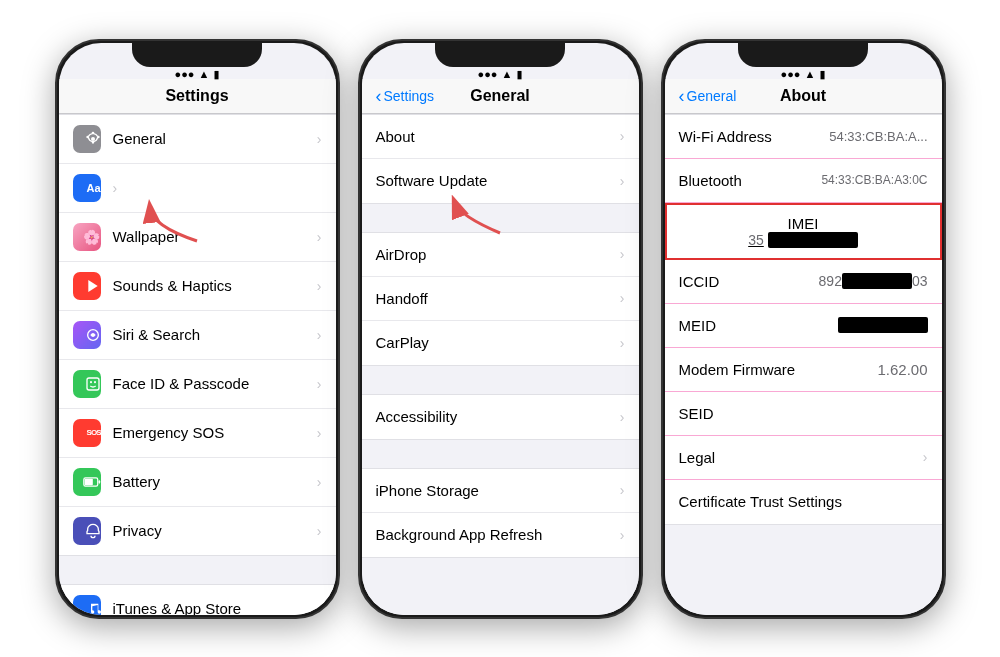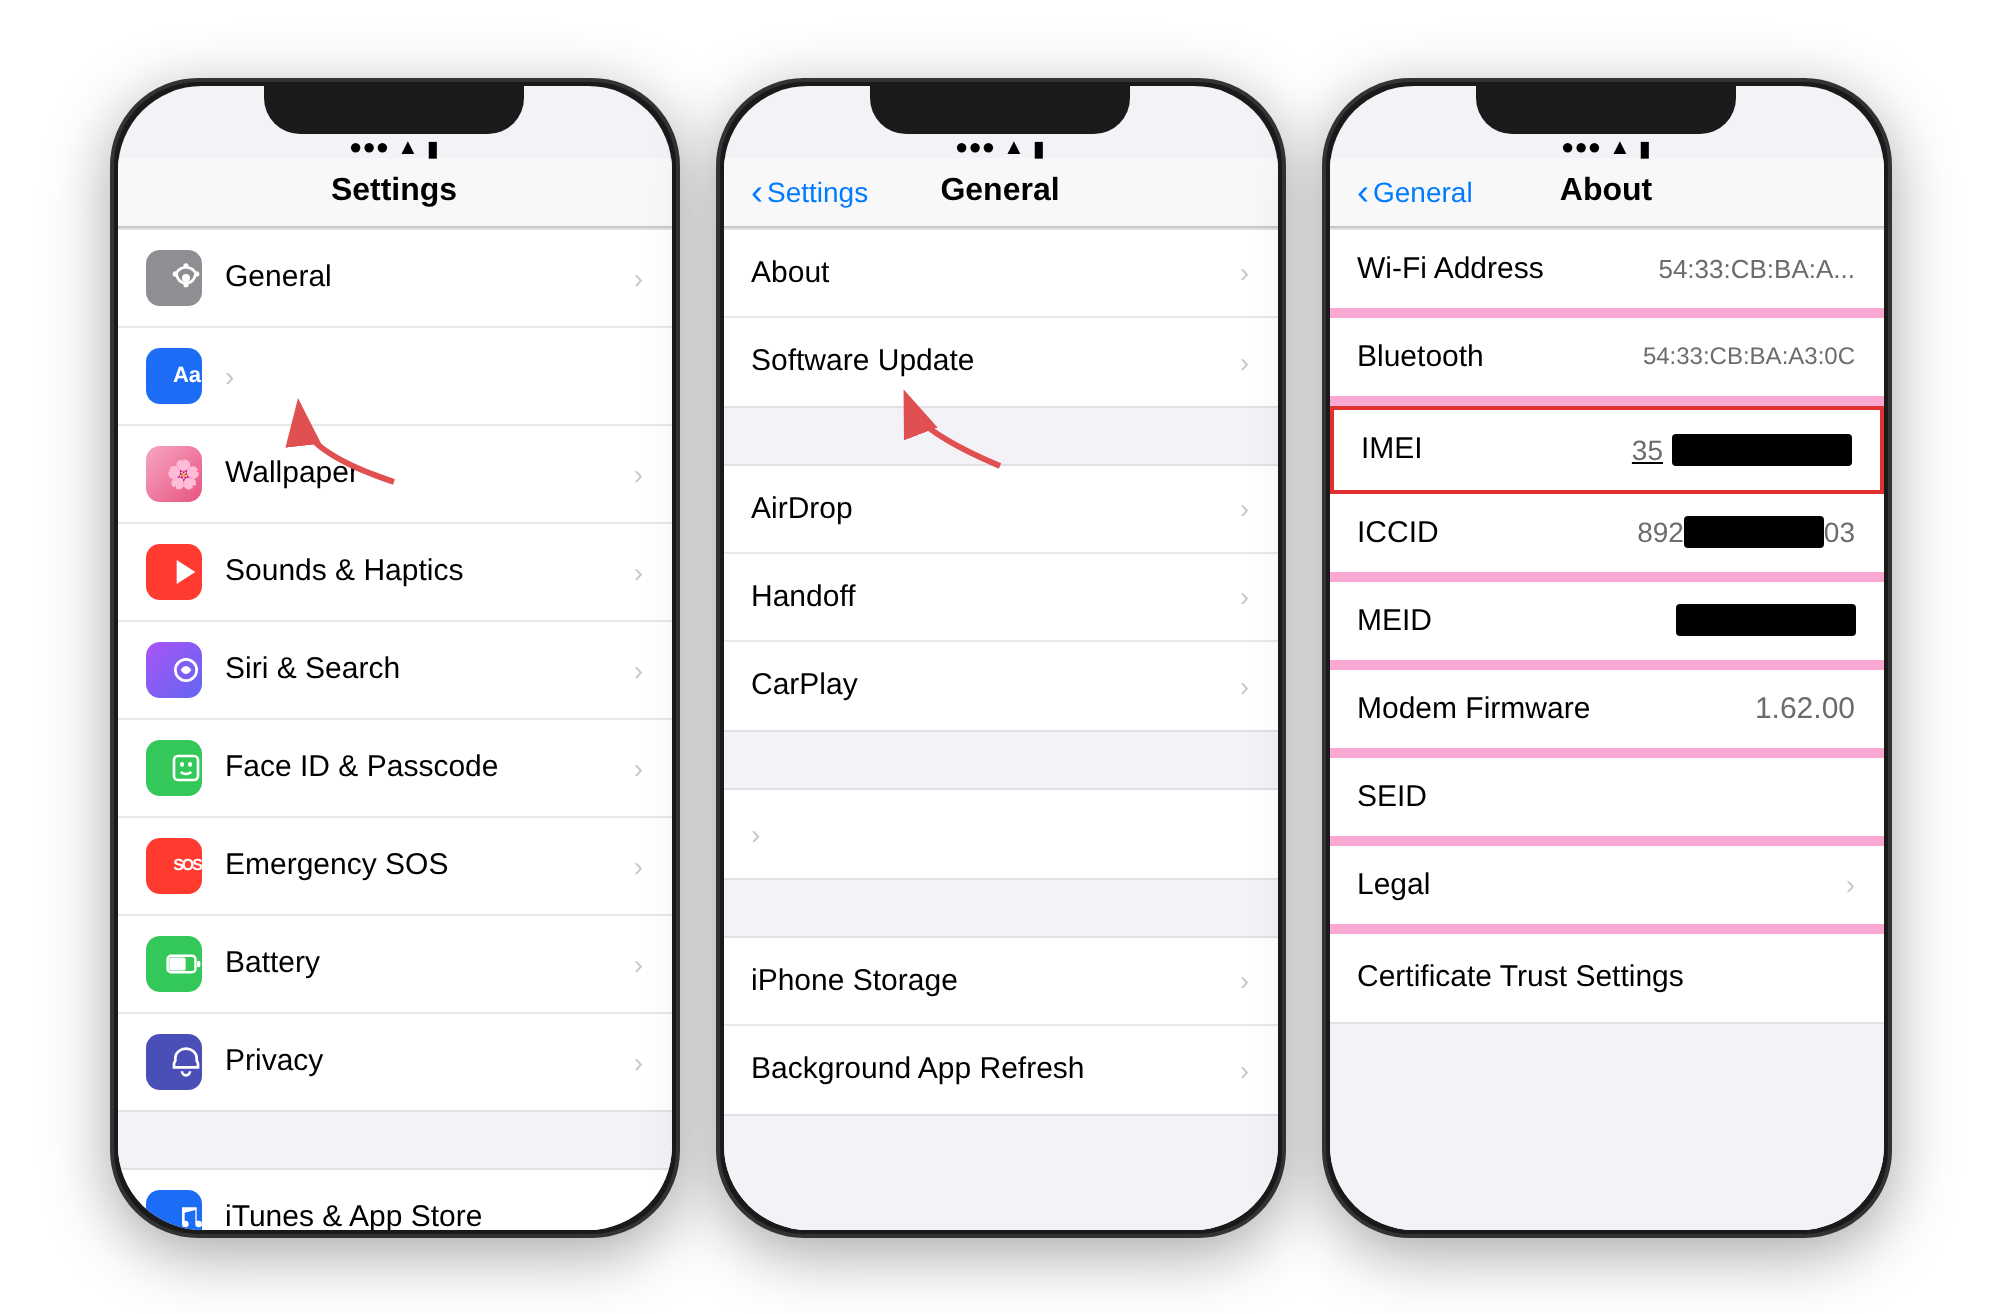--- a/index.html
+++ b/index.html
@@ -143,21 +143,21 @@
     .settings-chevron {
       color: #c7c7cc;
       font-size: 14px;
     }
     
     .info-item {
       display: flex;
       justify-content: space-between;
       align-items: center;
       padding: 10px 14px;
-      border-bottom: 5px solid #f9a8d4;
+      border-bottom: 1px solid #f9a8d4;
       background: #fff;
       min-height: 44px;
     }
     .info-item:last-child {
       border-bottom: none;
     }
     .info-label {
       font-size: 15px;
       color: #000;
     }
@@ -390,20 +390,21 @@
             </div>
             <div class="simple-item">
               <span class="settings-label">CarPlay</span>
               <span class="settings-chevron">›</span>
             </div>
           </div>
           <div class="section-gap"></div>
 
           <div class="settings-group">
             <div class="simple-item">
+              <span class="settings-label">Accessibility</span>
               <span class="settings-chevron">›</span>
             </div>
           </div>
           <div class="section-gap"></div>
 
           <div class="settings-group">
             <div class="simple-item">
               <span class="settings-label">iPhone Storage</span>
               <span class="settings-chevron">›</span>
             </div>
@@ -454,21 +455,21 @@
             <div class="info-item">
               <span class="info-label">Wi-Fi Address</span>
               <span class="info-value" style="font-size:13px;">54:33:CB:BA:A...</span>
             </div>
 
             <div class="info-item">
               <span class="info-label">Bluetooth</span>
               <span class="info-value" style="font-size:12px;">54:33:CB:BA:A3:0C</span>
             </div>
 
-            <div class="info-item imei-row" style="border:2px solid #e03030;background:#fff;">
+            <div class="info-item imei-row" style="border:2px solid #e03030;background:#fff;flex-direction:column;">
               <span class="info-label">IMEI</span>
               <div style="display:flex;align-items:center;gap:4px;text-decoration:underline;">
                 <span style="font-size:14px;color:#6b6b70;">35</span>
                 <span style="background:#000;border-radius:2px;width:90px;height:16px;display:inline-block;"></span>
               </div>
             </div>
 
             <div class="info-item">
               <span class="info-label">ICCID</span>
               <div style="display:flex;align-items:flex-start;gap:0;">

